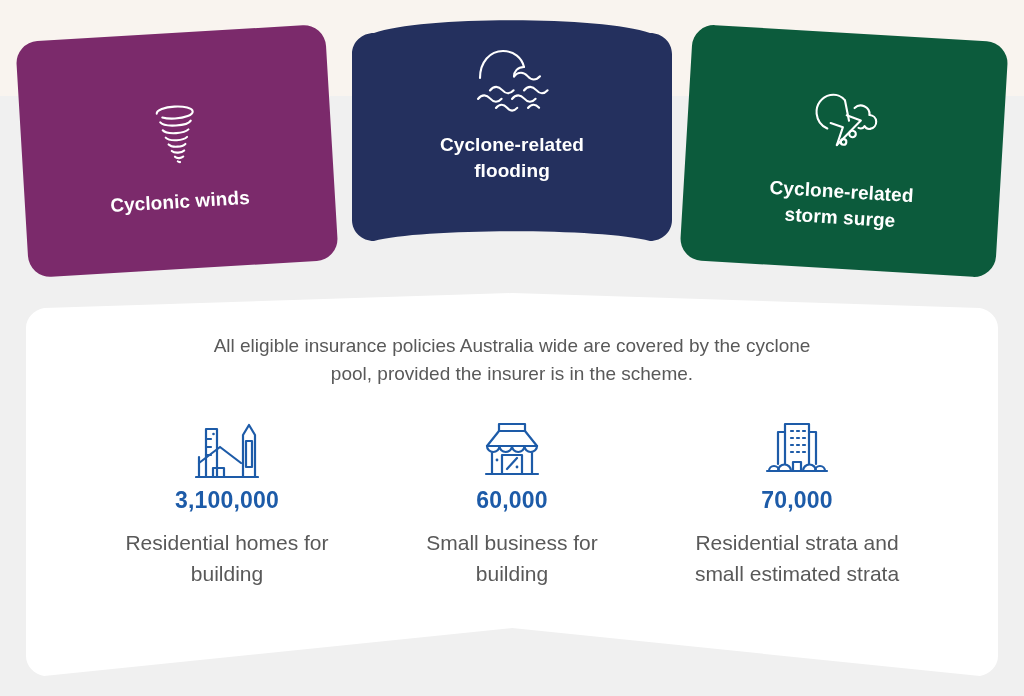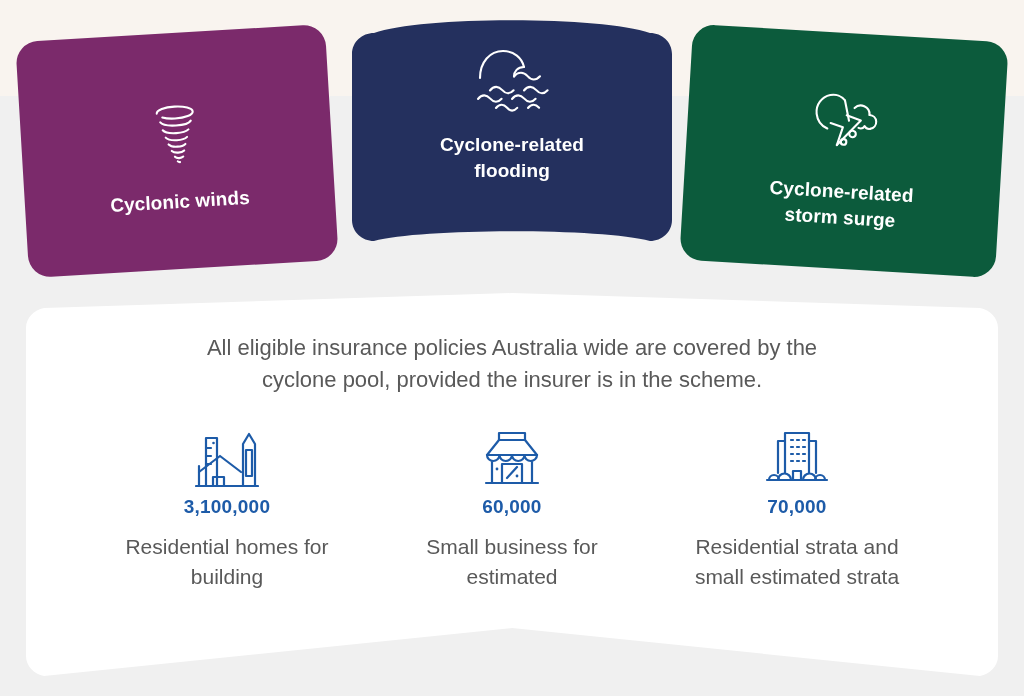--- a/index.html
+++ b/index.html
@@ -109,21 +109,21 @@
     width: 1024px; height: 408px;
     box-sizing: border-box;
     padding: 44px 0 0 0;
   }
 
   .intro {
     width: 640px;
     margin: 0 auto;
     text-align: center;
     color: #595959;
-    font-size: 22px;
+    font-size: 19px;
     line-height: 1.45;
   }
   .intro-secondary {
     width: 720px;
     margin: 22px auto 0;
     text-align: center;
     color: #595959;
     font-size: 16.5px;
     line-height: 1.45;
   }
@@ -142,21 +142,21 @@
     text-align: center;
   }
   .stat-icon {
     height: 62px;
     display: flex;
     align-items: flex-end;
     justify-content: center;
     margin-bottom: 8px;
   }
   .stat-value {
-    font-size: 19px;
+    font-size: 23px;
     font-weight: bold;
     color: #1d5ba8;
     letter-spacing: .2px;
     margin-bottom: 14px;
   }
   .stat-caption {
     font-size: 21px;
     color: #595959;
     line-height: 1.45;
     white-space: pre-line;
@@ -282,21 +282,21 @@
           <path d="M11 32v21M51 32v21"></path>
           <path d="M5 53h52"></path>
           <path d="M21 34h20v19H21z"></path>
           <path d="M36 37 26 48"></path>
           <circle cx="36" cy="46" r="1.4" fill="#1d5ba8" stroke="none"></circle>
           <circle cx="16" cy="39" r="1.4" fill="#1d5ba8" stroke="none"></circle>
         </svg>
       </span>
       <span class="stat-value">60,000</span>
       <span class="stat-caption">Small business for
-estimated</span>
+building</span>
     </div>
 
     <div class="stat">
       <span class="stat-icon">
         <svg width="64" height="58" viewBox="0 0 64 58" fill="none" stroke="#1d5ba8" stroke-width="2.2" stroke-linecap="round" stroke-linejoin="round">
           <path d="M20 43V3h24v40"></path>
           <path d="M13 43V11h7M51 43V11h-7"></path>
           <path d="M26 10h2M32 10h2M38 10h2"></path>
           <path d="M26 17h2M32 17h2M38 17h2"></path>
           <path d="M26 24h2M32 24h2M38 24h2"></path>

